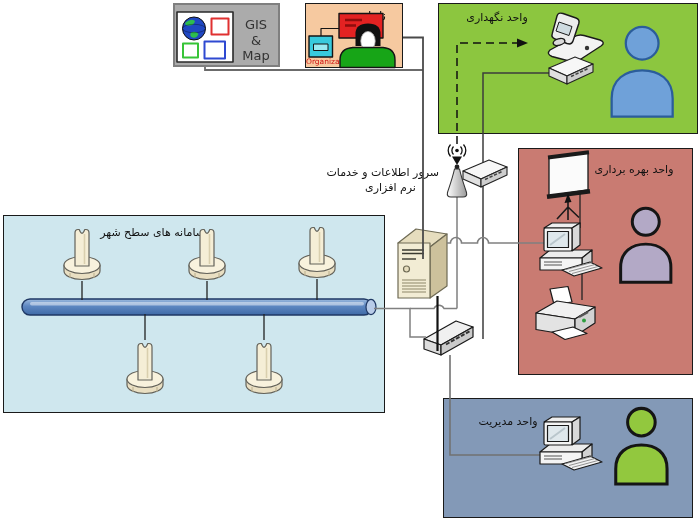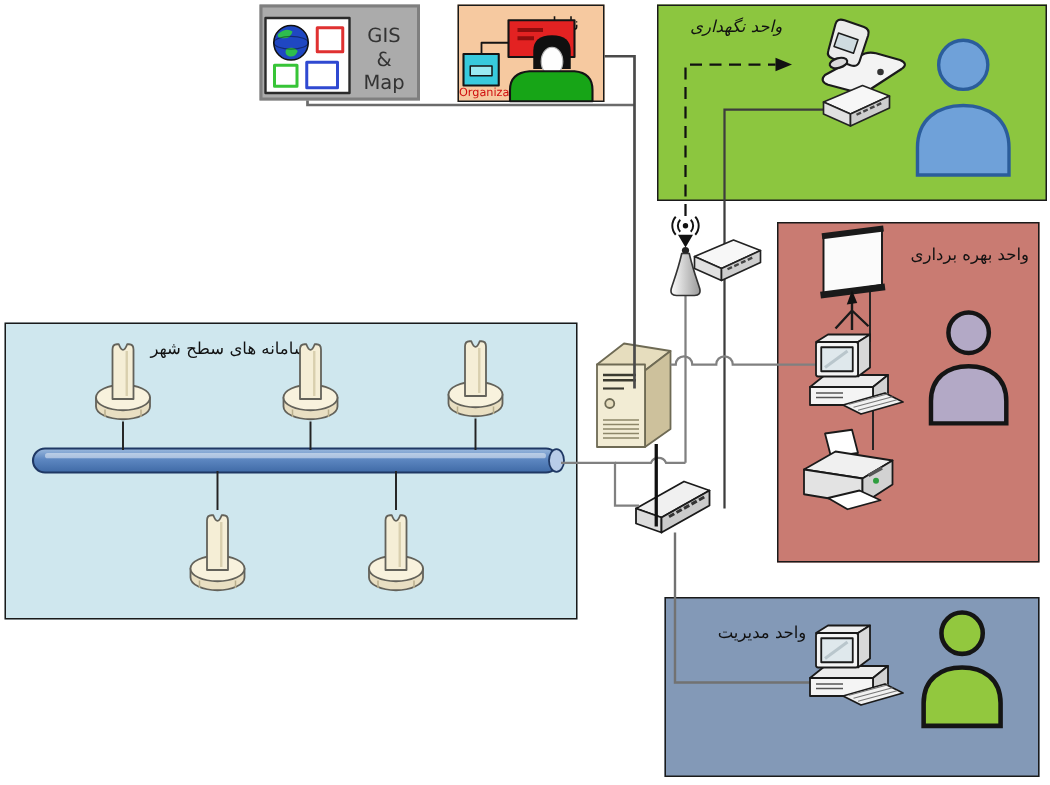--- a/index.html
+++ b/index.html
@@ -7,22 +7,22 @@
          font-family:"DejaVu Sans",sans-serif;overflow:hidden;}
   .box{position:absolute;box-sizing:border-box;border:1.5px solid #1a1a1a;z-index:1;}
   #gis-box{left:173px;top:3px;width:107px;height:64px;background:#ababab;border:2px solid #7f7f7f;}
   #naja-box{left:305px;top:3px;width:98px;height:65px;background:#f6c9a0;}
   #maintenance-box{left:438px;top:3px;width:260px;height:131px;background:#8cc63f;}
   #operation-box{left:518px;top:148px;width:175px;height:227px;background:#c97b72;}
   #management-box{left:443px;top:398px;width:250px;height:120px;background:#8399b7;}
   #city-box{left:3px;top:215px;width:382px;height:198px;background:#cfe7ee;}
 
   .lbl{position:absolute;color:#111;font-size:11px;direction:rtl;z-index:2;white-space:nowrap;}
-  #maintenance-label{left:460px;top:11px;width:74px;text-align:left;font-style:italic;}
-  #operation-label{left:582px;top:163px;width:104px;}
+  #maintenance-label{left:460px;top:11px;width:74px;text-align:center;}
+  #operation-label{left:582px;top:163px;width:104px;text-align:center;}
   #management-label{left:476px;top:415px;width:64px;text-align:center;}
   #city-label{left:101px;top:226px;width:104px;text-align:center;}
   #server-label{left:342px;top:165px;width:97px;text-align:center;line-height:15px;}
   #naja-label{left:358px;top:9px;width:38px;text-align:center;font-size:12px;}
   #naja-caption{position:absolute;left:306px;top:57px;width:92px;font-size:7.5px;
                 color:#cf1010;z-index:2;white-space:nowrap;}
   #gis-label{position:absolute;left:233px;top:17px;width:46px;text-align:center;font-size:13px;
              line-height:15.5px;color:#333;z-index:2;}
   #overlay{position:absolute;left:0;top:0;z-index:3;pointer-events:none;}
 </style>
@@ -42,20 +42,24 @@
     <div>GIS</div>
     <div>&amp;</div>
     <div>Map</div>
   </div>
   <div class="lbl" id="naja-label">ناجا</div>
   <div id="naja-caption">Organizational portal</div>
   <div class="lbl" id="maintenance-label">واحد نگهداری</div>
   <div class="lbl" id="operation-label">واحد بهره برداری</div>
   <div class="lbl" id="management-label">واحد مدیریت</div>
   <div class="lbl" id="city-label">سامانه های سطح شهر</div>
+  <div class="lbl" id="server-label">
+    <div>سرور اطلاعات و خدمات</div>
+    <div>نرم افزاری</div>
+  </div>
 
   <svg id="overlay" width="700" height="523" viewBox="0 0 700 523">
     <defs>
       <linearGradient id="pipeGrad" x1="0" y1="0" x2="0" y2="1">
         <stop offset="0" stop-color="#9cbade"></stop>
         <stop offset="0.45" stop-color="#5d87c1"></stop>
         <stop offset="1" stop-color="#3f6aa6"></stop>
       </linearGradient>
       <linearGradient id="coneGrad" x1="0" y1="0" x2="1" y2="0">
         <stop offset="0" stop-color="#fdfdfd"></stop>

